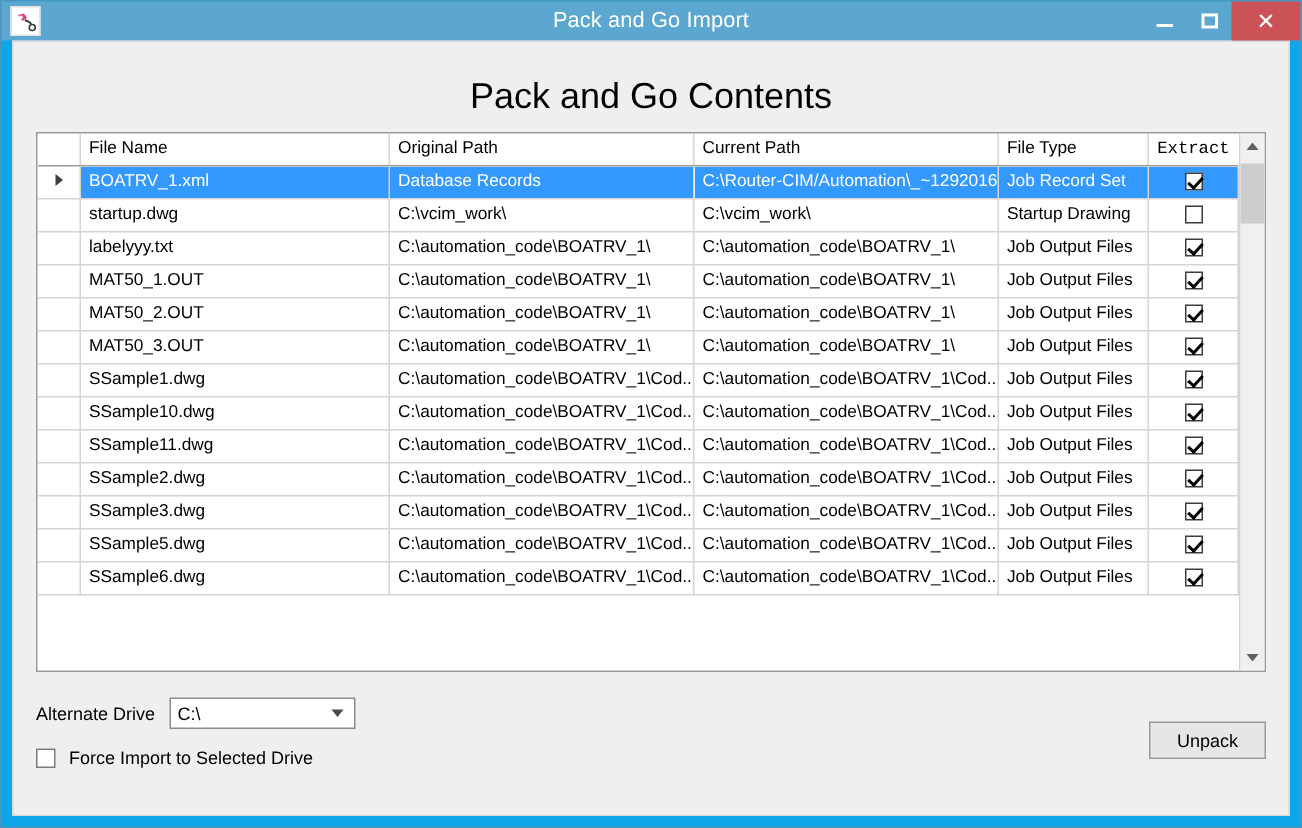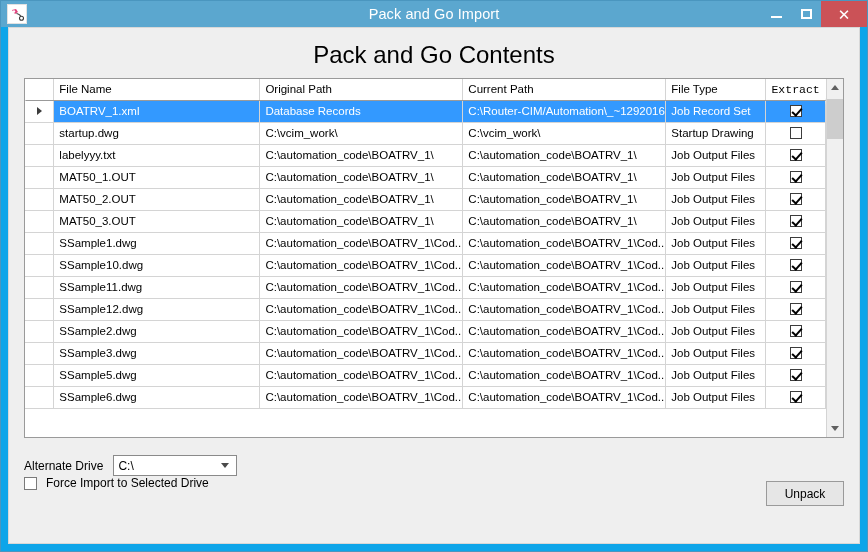--- a/index.html
+++ b/index.html
@@ -87,21 +87,21 @@
     border: 1px solid #d8d8d8;
     display: flex;
     flex-direction: column;
     position: relative;
   }
 
   .page-title {
     text-align: center;
     font-size: 24px;
     color: #000000;
-    padding-top: 13px;
+    padding-top: 23px;
     padding-bottom: 9px;
     flex: 0 0 auto;
   }
 
   
   .grid-wrap {
     margin: 0 15px;
     flex: 0 0 360px;
     height: 360px;
     border: 1px solid #9a9a9a;
@@ -260,21 +260,21 @@
   .combo-arrow {
     width: 0; height: 0;
     border-left: 4px solid transparent;
     border-right: 4px solid transparent;
     border-top: 5px solid #4a4a4a;
     margin-right: 3px;
   }
   .check-row {
     display: flex;
     align-items: center;
-    margin-top: 0;
+    margin-top: 12px;
     font-size: 12px;
     color: #000;
   }
   .check-row .box {
     width: 13px; height: 13px;
     border: 1px solid #7a7a7a;
     background: #ffffff;
     margin-right: 9px;
     flex: 0 0 13px;
   }
@@ -417,28 +417,20 @@
               <tr>
                 <td class="marker"></td>
                 <td class="cell">SSample11.dwg</td>
                 <td class="cell">C:\automation_code\BOATRV_1\Cod...</td>
                 <td class="cell">C:\automation_code\BOATRV_1\Cod...</td>
                 <td class="cell">Job Output Files</td>
                 <td class="extract"><span class="chk on"></span></td>
               </tr>
               <tr>
                 <td class="marker"></td>
-                <td class="cell">SSample12.dwg</td>
-                <td class="cell">C:\automation_code\BOATRV_1\Cod...</td>
-                <td class="cell">C:\automation_code\BOATRV_1\Cod...</td>
-                <td class="cell">Job Output Files</td>
-                <td class="extract"><span class="chk on"></span></td>
-              </tr>
-              <tr>
-                <td class="marker"></td>
                 <td class="cell">SSample2.dwg</td>
                 <td class="cell">C:\automation_code\BOATRV_1\Cod...</td>
                 <td class="cell">C:\automation_code\BOATRV_1\Cod...</td>
                 <td class="cell">Job Output Files</td>
                 <td class="extract"><span class="chk on"></span></td>
               </tr>
               <tr>
                 <td class="marker"></td>
                 <td class="cell">SSample3.dwg</td>
                 <td class="cell">C:\automation_code\BOATRV_1\Cod...</td>

